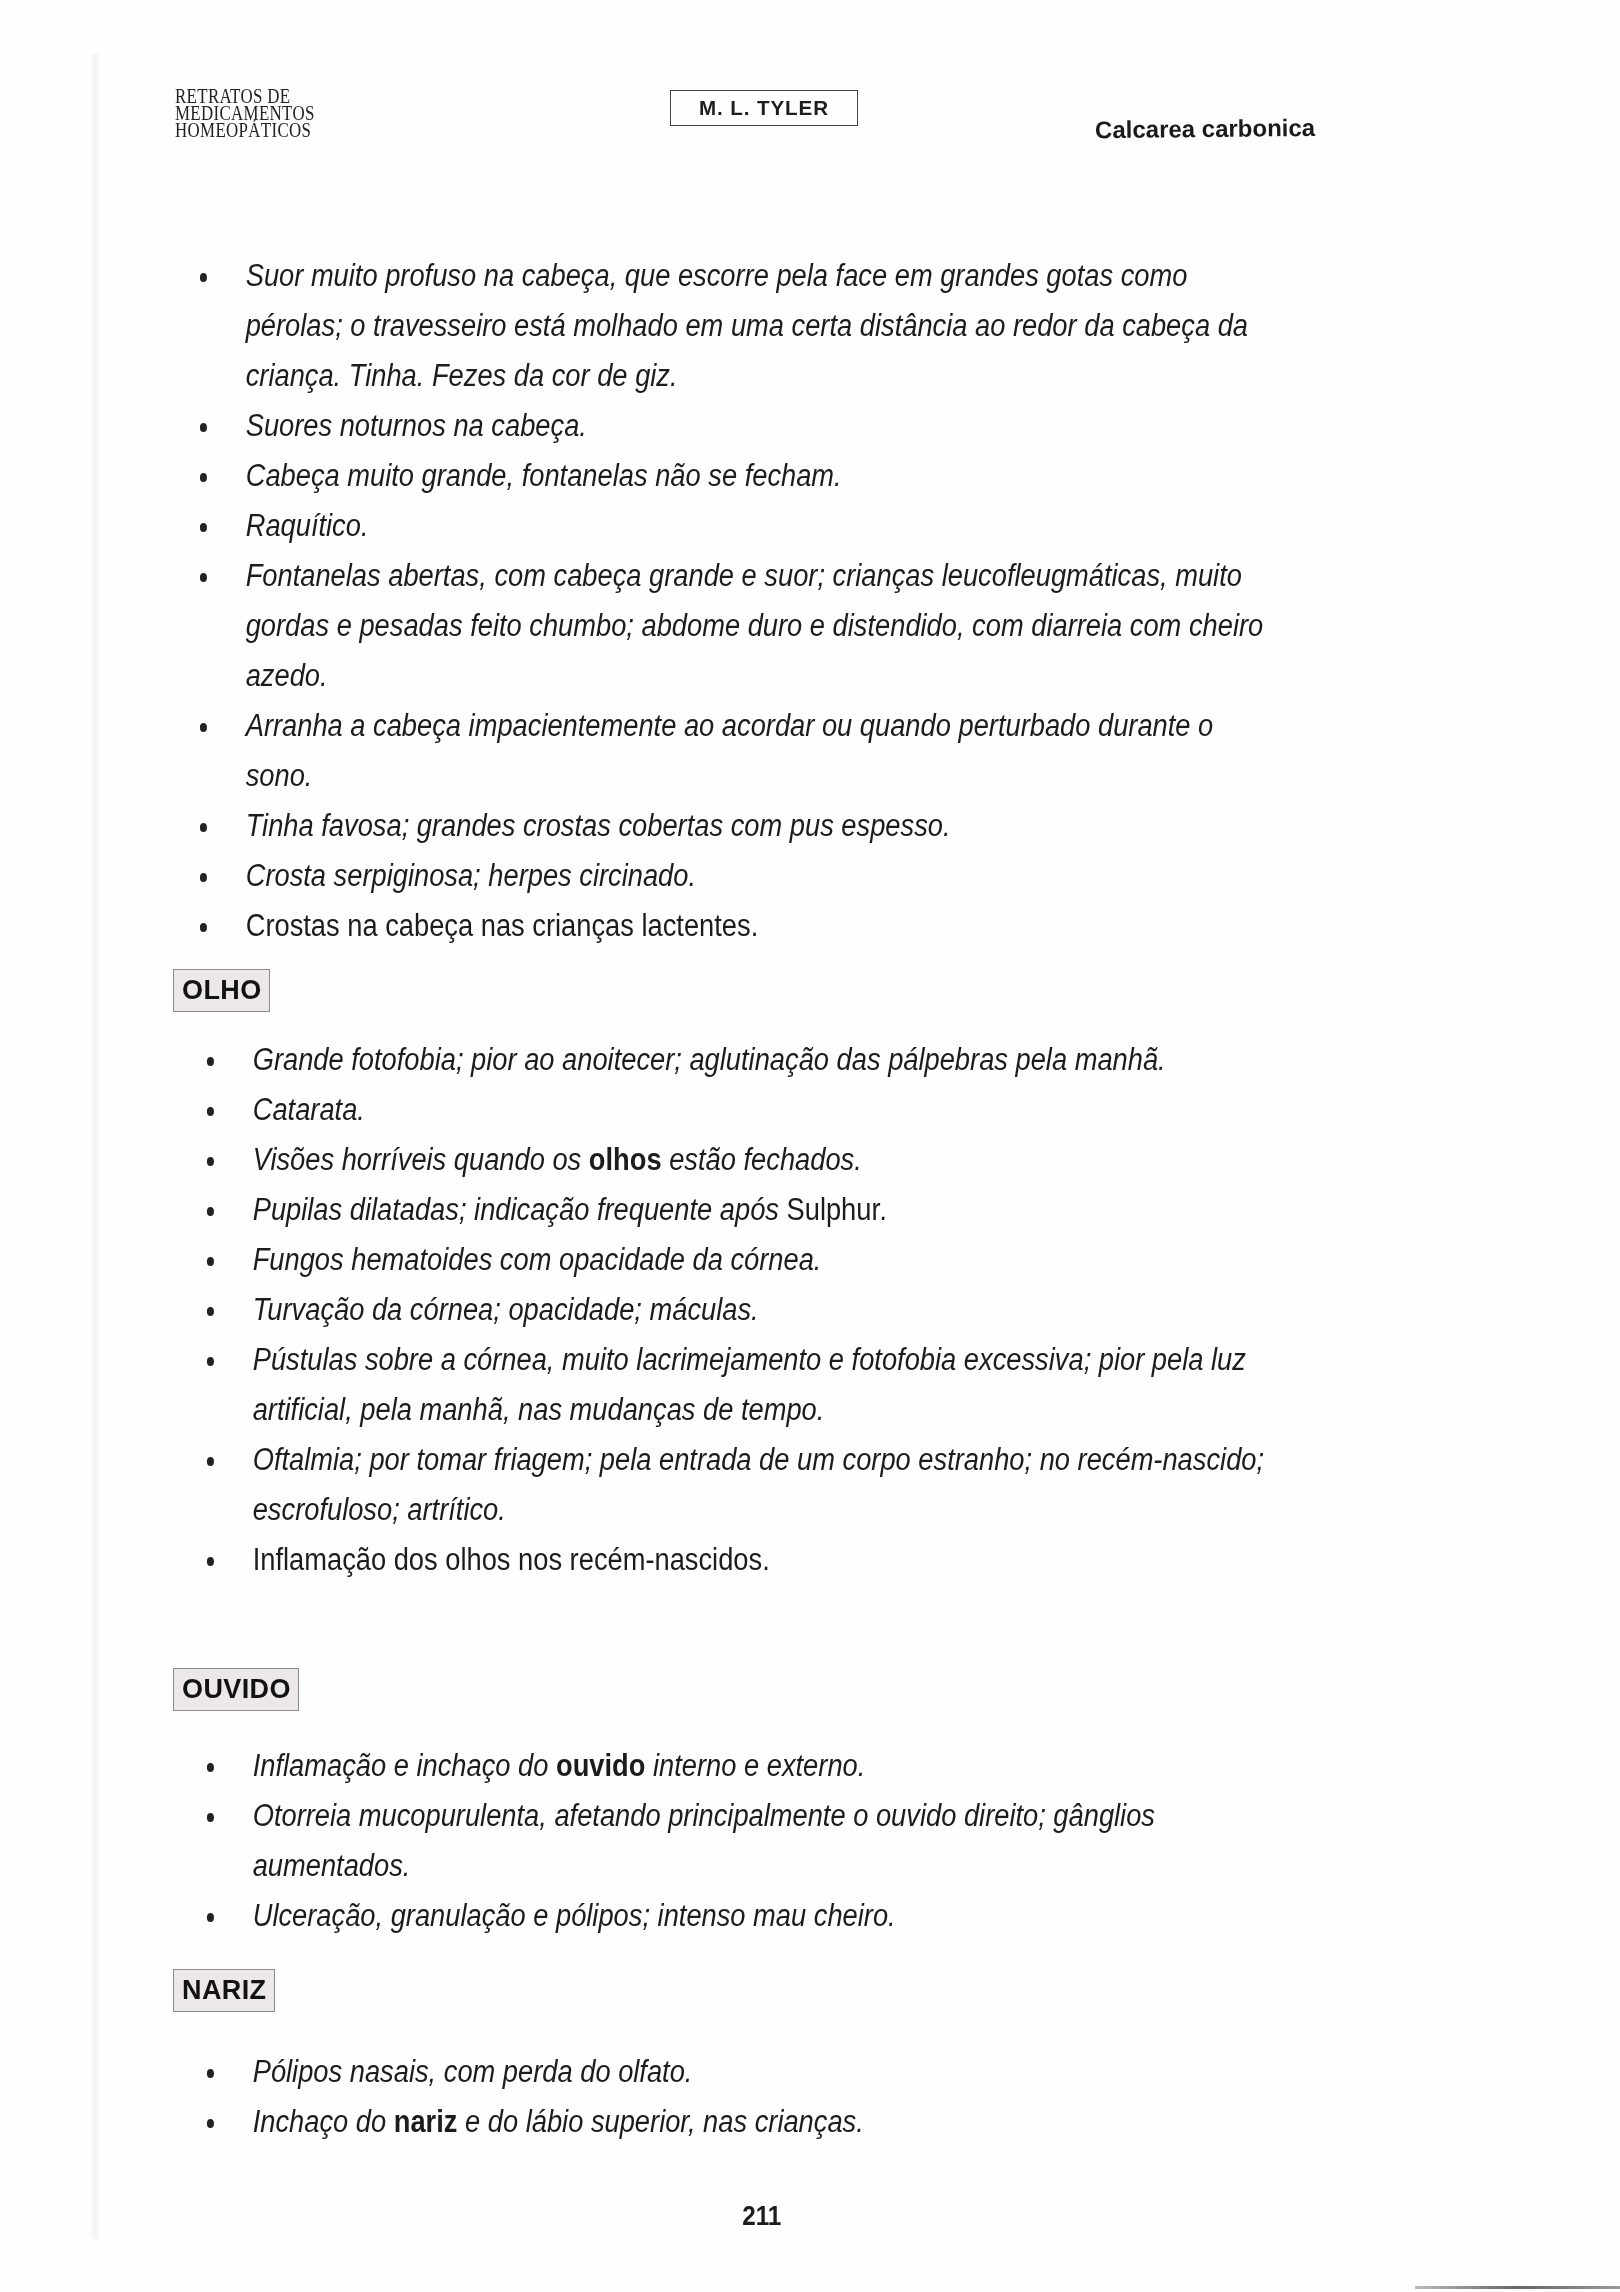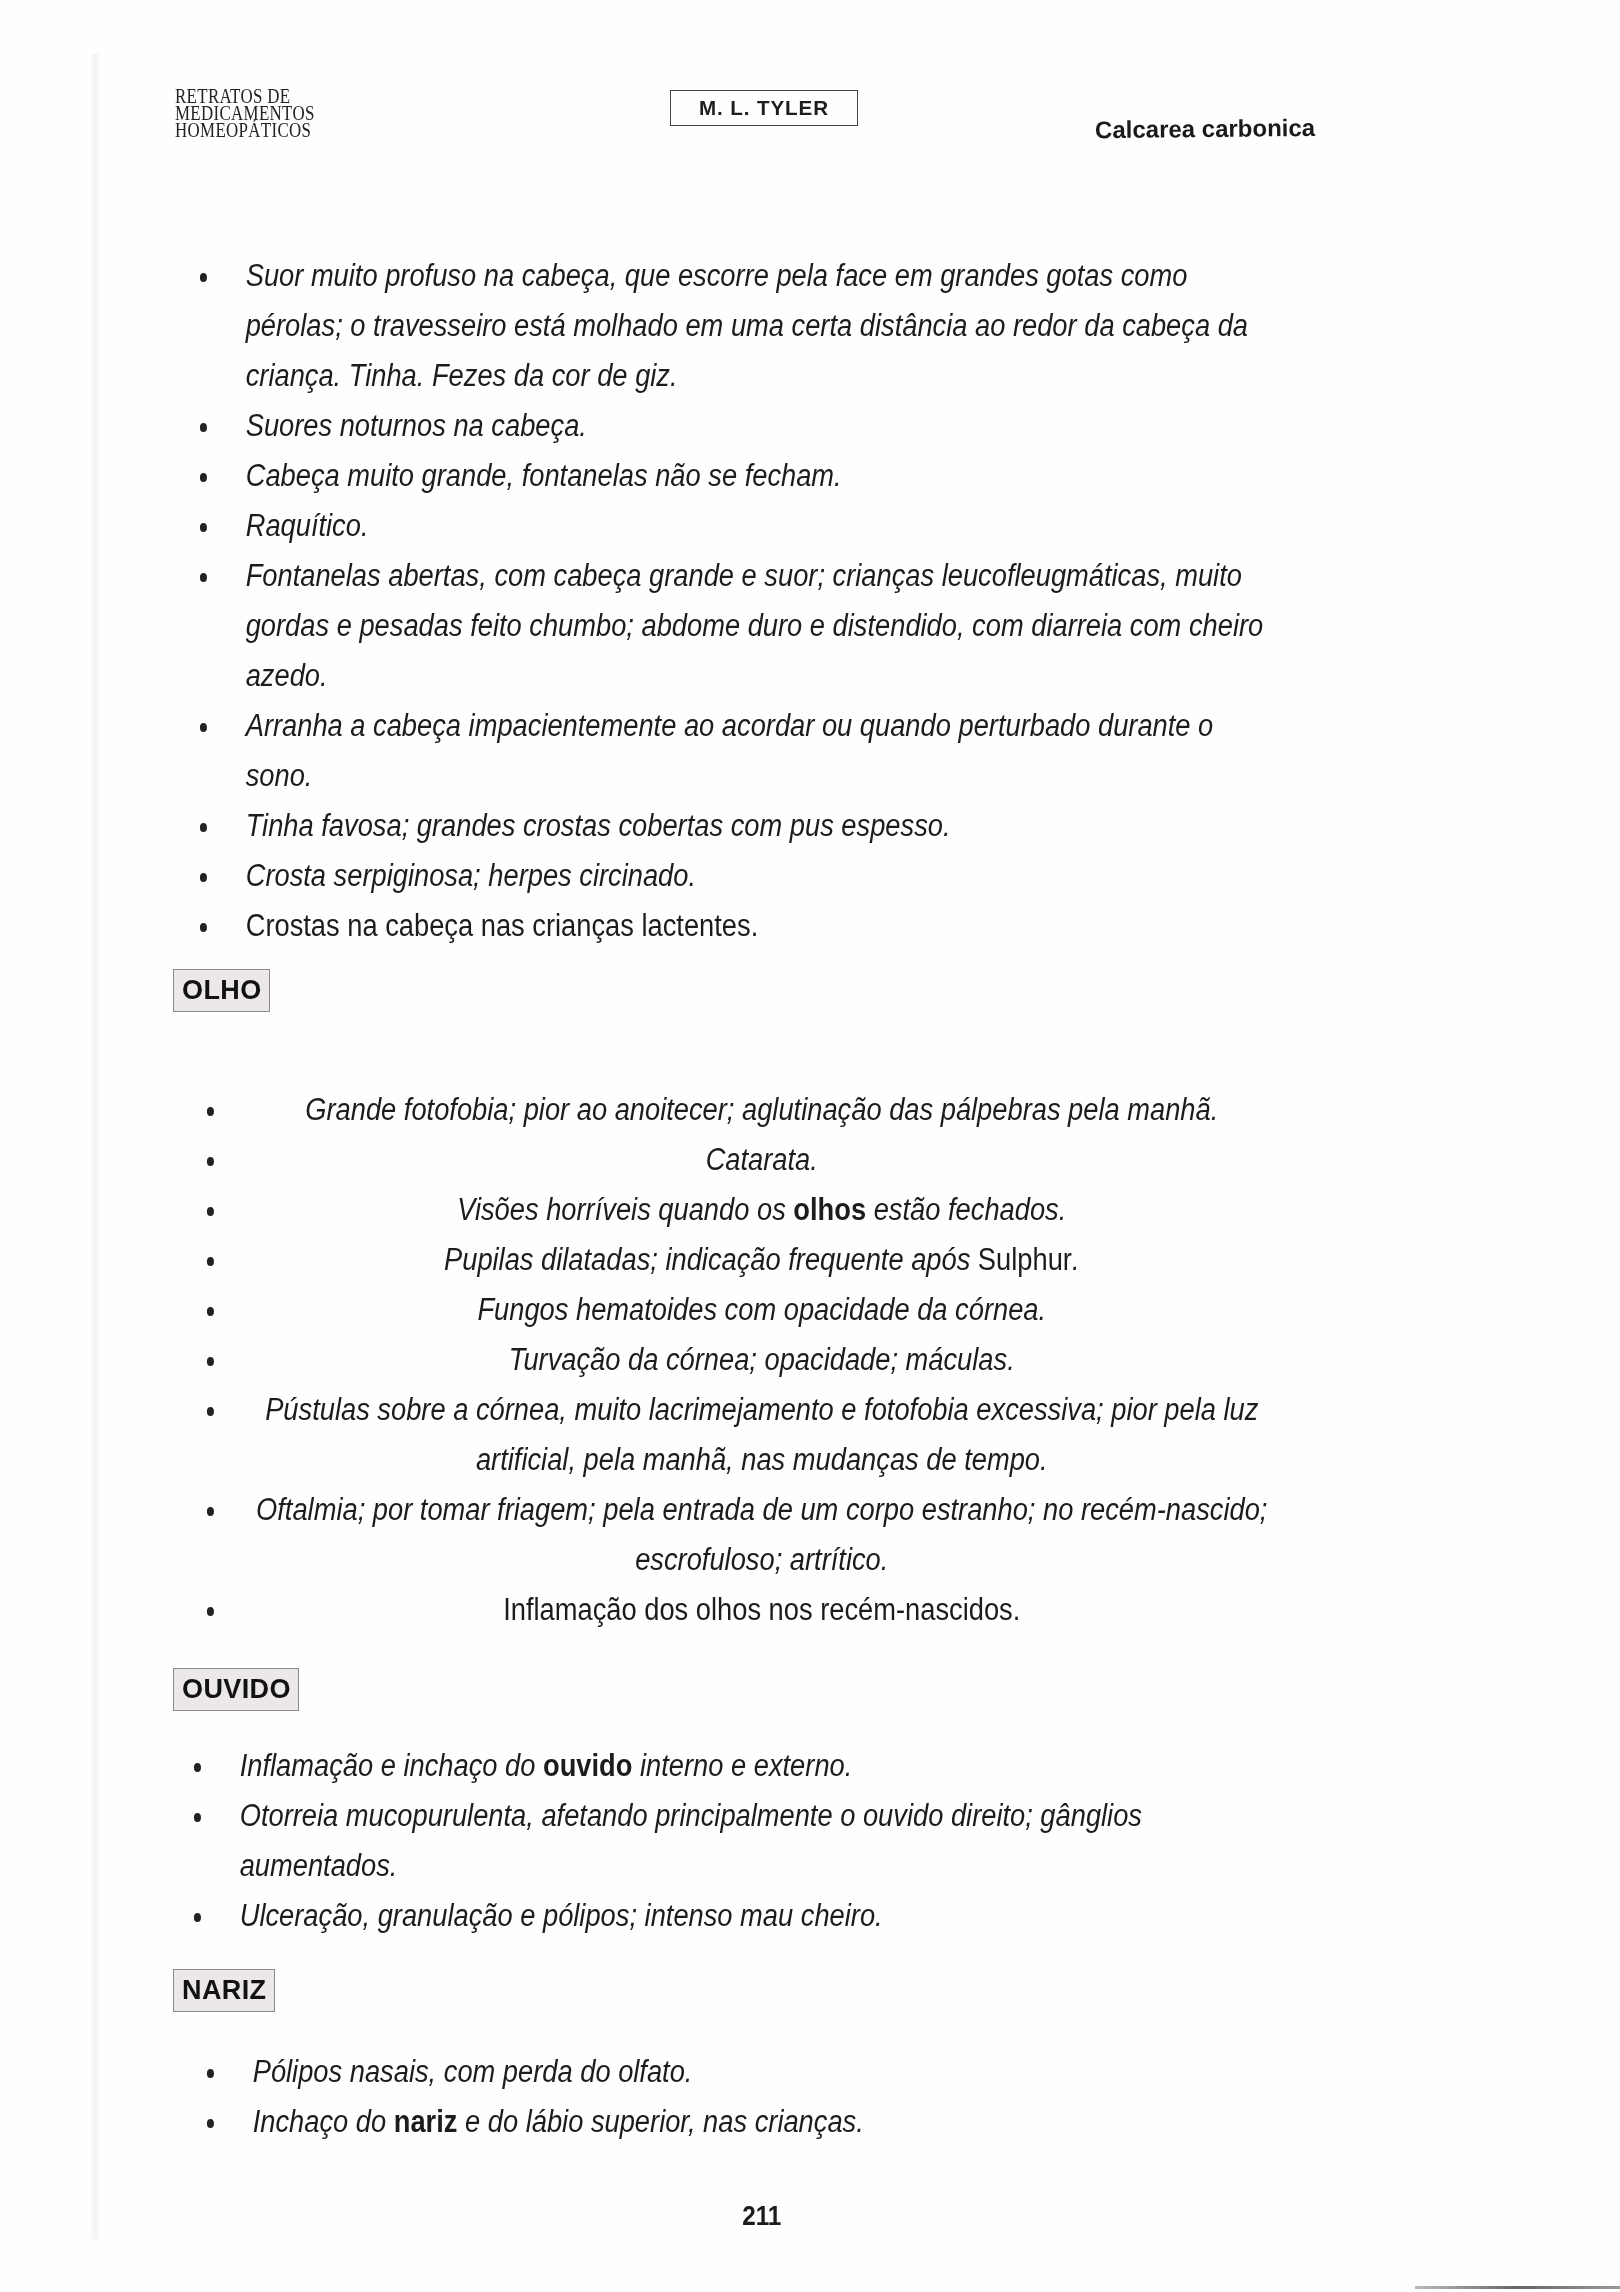--- a/index.html
+++ b/index.html
@@ -90,34 +90,34 @@
   <li class="bullet-item"><span class="bullet-dot"></span><span class="bullet-text">Cabeça muito grande, fontanelas não se fecham.</span></li>
   <li class="bullet-item"><span class="bullet-dot"></span><span class="bullet-text">Raquítico.</span></li>
   <li class="bullet-item"><span class="bullet-dot"></span><span class="bullet-text">Fontanelas abertas, com cabeça grande e suor; crianças leucofleugmáticas, muito gordas e pesadas feito chumbo; abdome duro e distendido, com diarreia com cheiro azedo.</span></li>
   <li class="bullet-item"><span class="bullet-dot"></span><span class="bullet-text">Arranha a cabeça impacientemente ao acordar ou quando perturbado durante o sono.</span></li>
   <li class="bullet-item"><span class="bullet-dot"></span><span class="bullet-text">Tinha favosa; grandes crostas cobertas com pus espesso.</span></li>
   <li class="bullet-item"><span class="bullet-dot"></span><span class="bullet-text">Crosta serpiginosa; herpes circinado.</span></li>
   <li class="bullet-item upright"><span class="bullet-dot"></span><span class="bullet-text">Crostas na cabeça nas crianças lactentes.</span></li>
 </ul>
 
 <div class="section-header" style="left:173px; top:969px;">OLHO</div>
-<ul class="bullet-list" style="left:183px; top:1069px; width:1218px;text-align:center;">
+<ul class="bullet-list" style="left:183px; top:1019px; width:1218px;">
   <li class="bullet-item"><span class="bullet-dot"></span><span class="bullet-text">Grande fotofobia; pior ao anoitecer; aglutinação das pálpebras pela manhã.</span></li>
   <li class="bullet-item"><span class="bullet-dot"></span><span class="bullet-text">Catarata.</span></li>
   <li class="bullet-item"><span class="bullet-dot"></span><span class="bullet-text"><span>Visões horríveis quando os </span><b>olhos</b><span> estão fechados.</span></span></li>
   <li class="bullet-item"><span class="bullet-dot"></span><span class="bullet-text"><span>Pupilas dilatadas; indicação frequente após </span><span style="font-style:normal">Sulphur</span><span>.</span></span></li>
   <li class="bullet-item"><span class="bullet-dot"></span><span class="bullet-text">Fungos hematoides com opacidade da córnea.</span></li>
   <li class="bullet-item"><span class="bullet-dot"></span><span class="bullet-text">Turvação da córnea; opacidade; máculas.</span></li>
   <li class="bullet-item"><span class="bullet-dot"></span><span class="bullet-text">Pústulas sobre a córnea, muito lacrimejamento e fotofobia excessiva; pior pela luz artificial, pela manhã, nas mudanças de tempo.</span></li>
   <li class="bullet-item"><span class="bullet-dot"></span><span class="bullet-text">Oftalmia; por tomar friagem; pela entrada de um corpo estranho; no recém-nascido; escrofuloso; artrítico.</span></li>
   <li class="bullet-item upright"><span class="bullet-dot"></span><span class="bullet-text">Inflamação dos olhos nos recém-nascidos.</span></li>
 </ul>
 
 <div class="section-header" style="left:173px; top:1668px;">OUVIDO</div>
-<ul class="bullet-list" style="left:170px; top:1725px; width:1218px;">
+<ul class="bullet-list" style="left:183px; top:1725px; width:1218px;">
   <li class="bullet-item"><span class="bullet-dot"></span><span class="bullet-text"><span>Inflamação e inchaço do </span><b>ouvido</b><span> interno e externo.</span></span></li>
   <li class="bullet-item"><span class="bullet-dot"></span><span class="bullet-text">Otorreia mucopurulenta, afetando principalmente o ouvido direito; gânglios aumentados.</span></li>
   <li class="bullet-item"><span class="bullet-dot"></span><span class="bullet-text">Ulceração, granulação e pólipos; intenso mau cheiro.</span></li>
 </ul>
 
 <div class="section-header" style="left:173px; top:1969px;">NARIZ</div>
 <ul class="bullet-list" style="left:183px; top:2031px; width:1218px;">
   <li class="bullet-item"><span class="bullet-dot"></span><span class="bullet-text">Pólipos nasais, com perda do olfato.</span></li>
   <li class="bullet-item"><span class="bullet-dot"></span><span class="bullet-text"><span>Inchaço do </span><b>nariz</b><span> e do lábio superior, nas crianças.</span></span></li>
 </ul>

